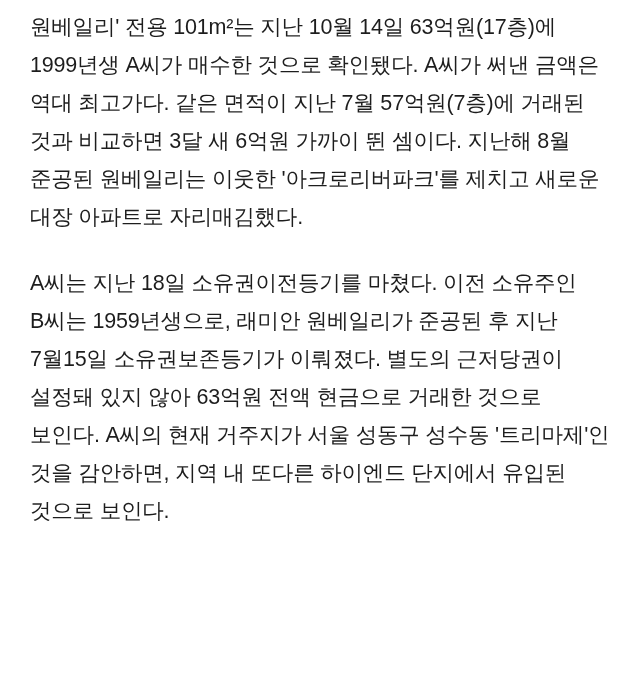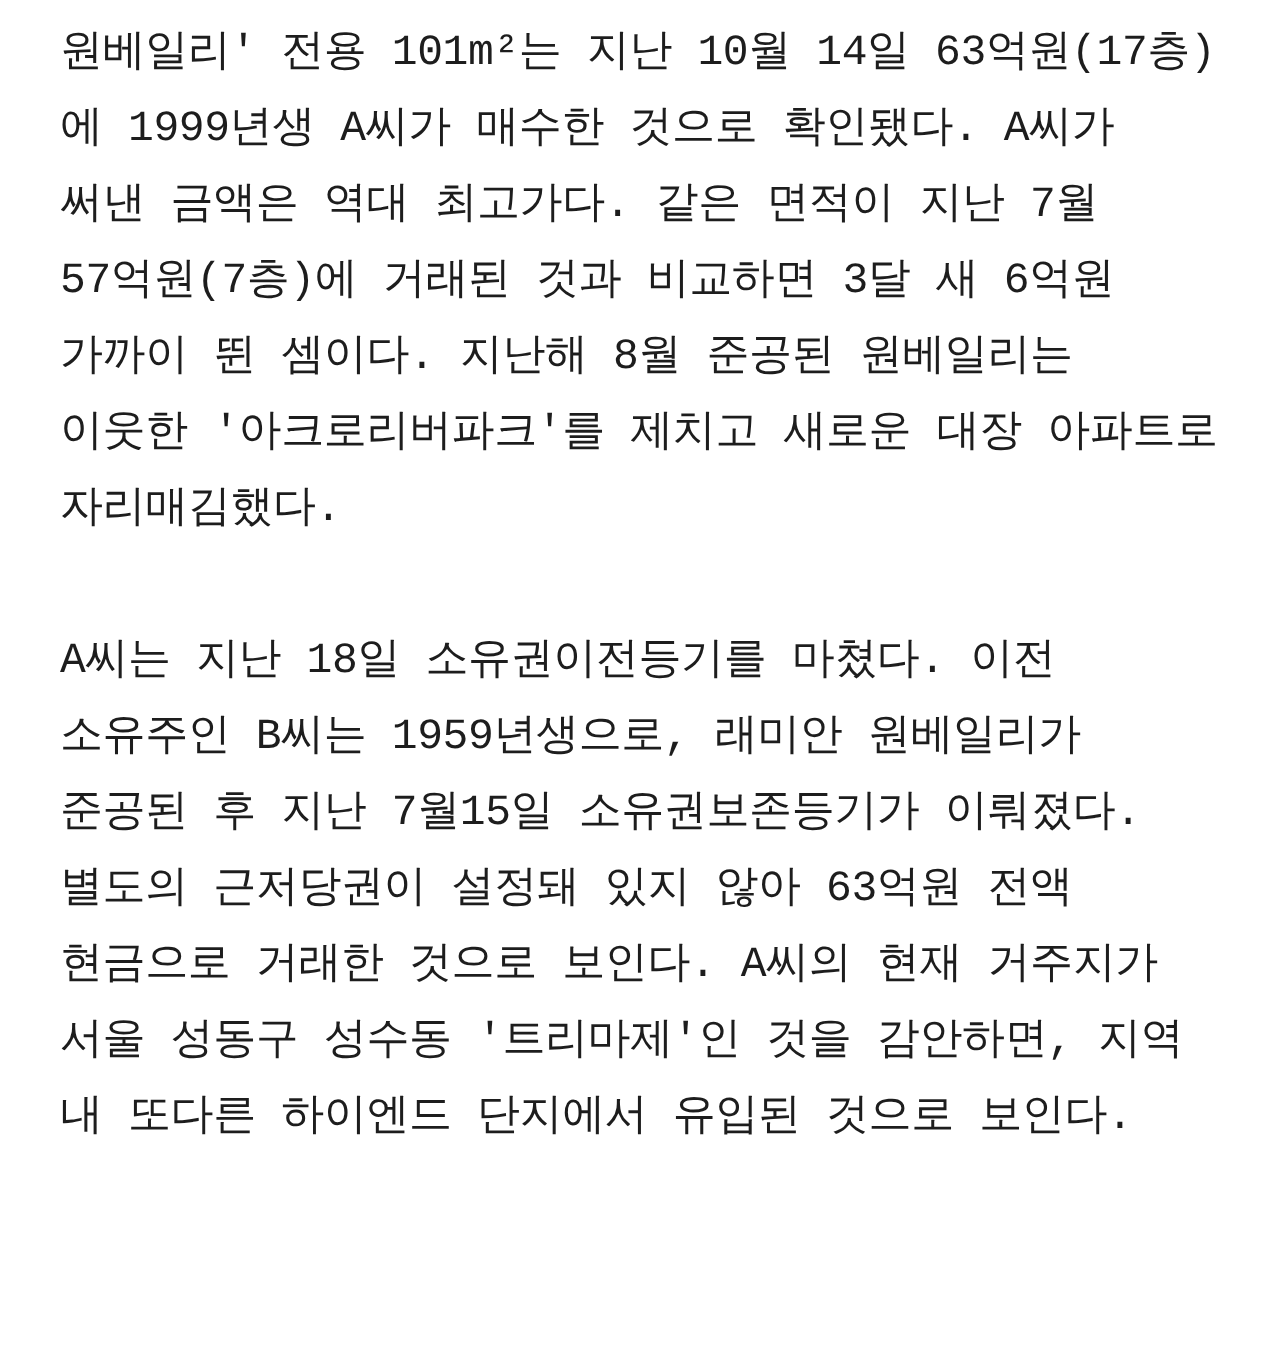--- a/index.html
+++ b/index.html
@@ -11,33 +11,32 @@
     width: 640px;
     height: 683px;
     font-family: "Liberation Sans", "DejaVu Sans", sans-serif;
     color: #1a1a1a;
     overflow: hidden;
   }
   .article {
     box-sizing: border-box;
     width: 640px;
     padding: 8px 30px 0 30px;
-    font-family: Liberation Mono, monospace;
   }
   .paragraph {
     font-size: 21.5px;
     line-height: 38px;
     letter-spacing: -0.2px;
     color: #1d1d1d;
     margin: 0;
     word-break: keep-all;
     text-align: left;
   }
   .paragraph + .paragraph {
-    margin-top: 38px;
+    margin-top: 28px;
   }
 </style>
 </head>
 <body>
 
 <div class="article">
   <p class="paragraph">원베일리' 전용 101m²는 지난 10월 14일 63억원(17층)에 1999년생 A씨가 매수한 것으로 확인됐다. A씨가 써낸 금액은 역대 최고가다. 같은 면적이 지난 7월 57억원(7층)에 거래된 것과 비교하면 3달 새 6억원 가까이 뛴 셈이다. 지난해 8월 준공된 원베일리는 이웃한 '아크로리버파크'를 제치고 새로운 대장 아파트로 자리매김했다.</p>
   <p class="paragraph">A씨는 지난 18일 소유권이전등기를 마쳤다. 이전 소유주인 B씨는 1959년생으로, 래미안 원베일리가 준공된 후 지난 7월15일 소유권보존등기가 이뤄졌다. 별도의 근저당권이 설정돼 있지 않아 63억원 전액 현금으로 거래한 것으로 보인다. A씨의 현재 거주지가 서울 성동구 성수동 '트리마제'인 것을 감안하면, 지역 내 또다른 하이엔드 단지에서 유입된 것으로 보인다.</p>
 </div>
 

